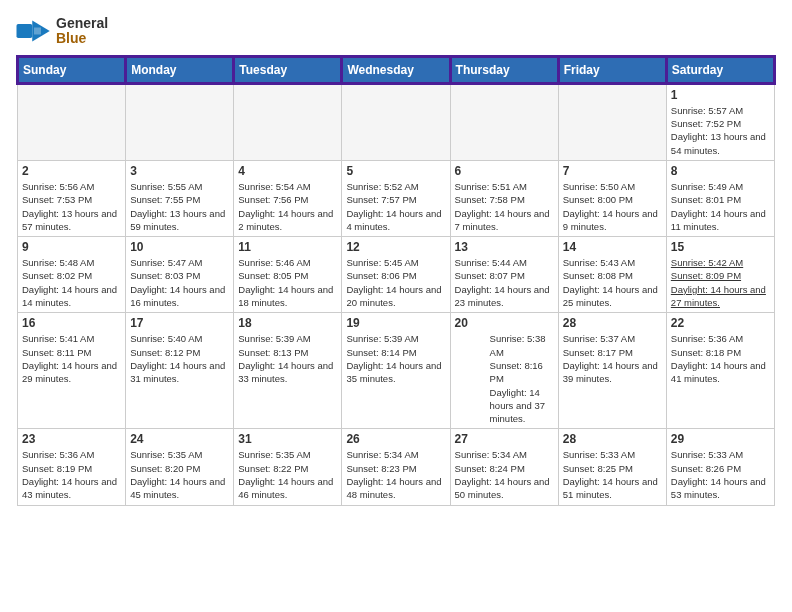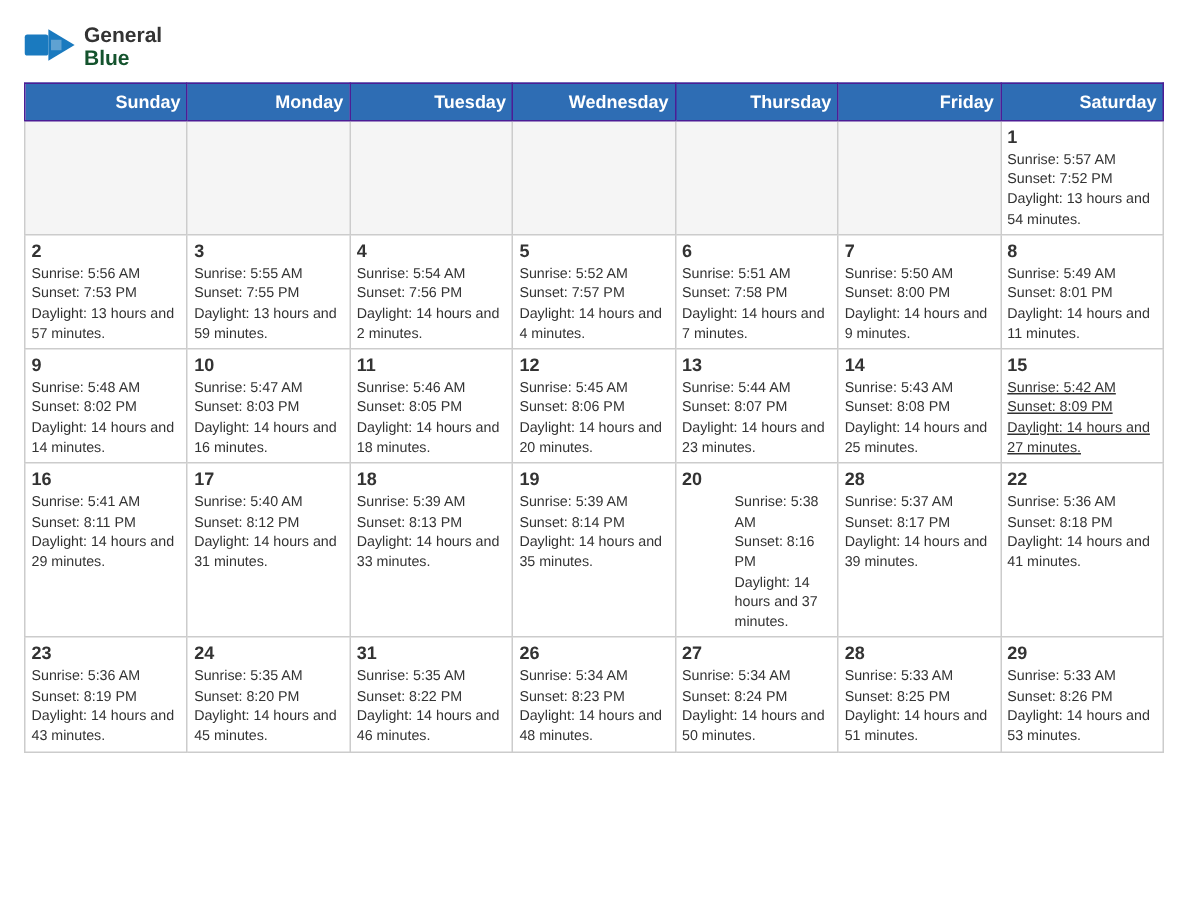--- a/index.html
+++ b/index.html
@@ -11,30 +11,31 @@
       padding: 16px;
     }
     .header-area {
       display: flex;
       justify-content: space-between;
       align-items: flex-start;
       margin-bottom: 8px;
     }
     .logo {
       display: flex;
+      align-items: center;
       gap: 4px;
     }
     .logo-text {
       font-size: 14px;
       font-weight: bold;
       color: #333;
       line-height: 1.1;
     }
     .logo-text span {
-      color: #14532d;
+      color: #a16207;
     }
     .logo-icon {
       width: 36px;
       height: 28px;
     }
     .title-area {
       text-align: right;
     }
     .month-title {
       font-size: 28px;
@@ -49,22 +50,22 @@
       width: 100%;
       border-collapse: collapse;
       border: 1px solid #ccc;
     }
     .calendar th {
       background: #2e6db4;
       color: #fff;
       font-size: 12px;
       font-weight: bold;
       padding: 5px 4px;
-      text-align: right;
-      border: 1px solid #4c1d95;
+      text-align: left;
+      border: 3px solid #4c1d95;
     }
     .calendar td {
       vertical-align: top;
       border: 1px solid #ccc;
       padding: 3px 4px;
       width: 107px;
       min-height: 70px;
       background: #fff;
       font-size: 10px;
       color: #333;

